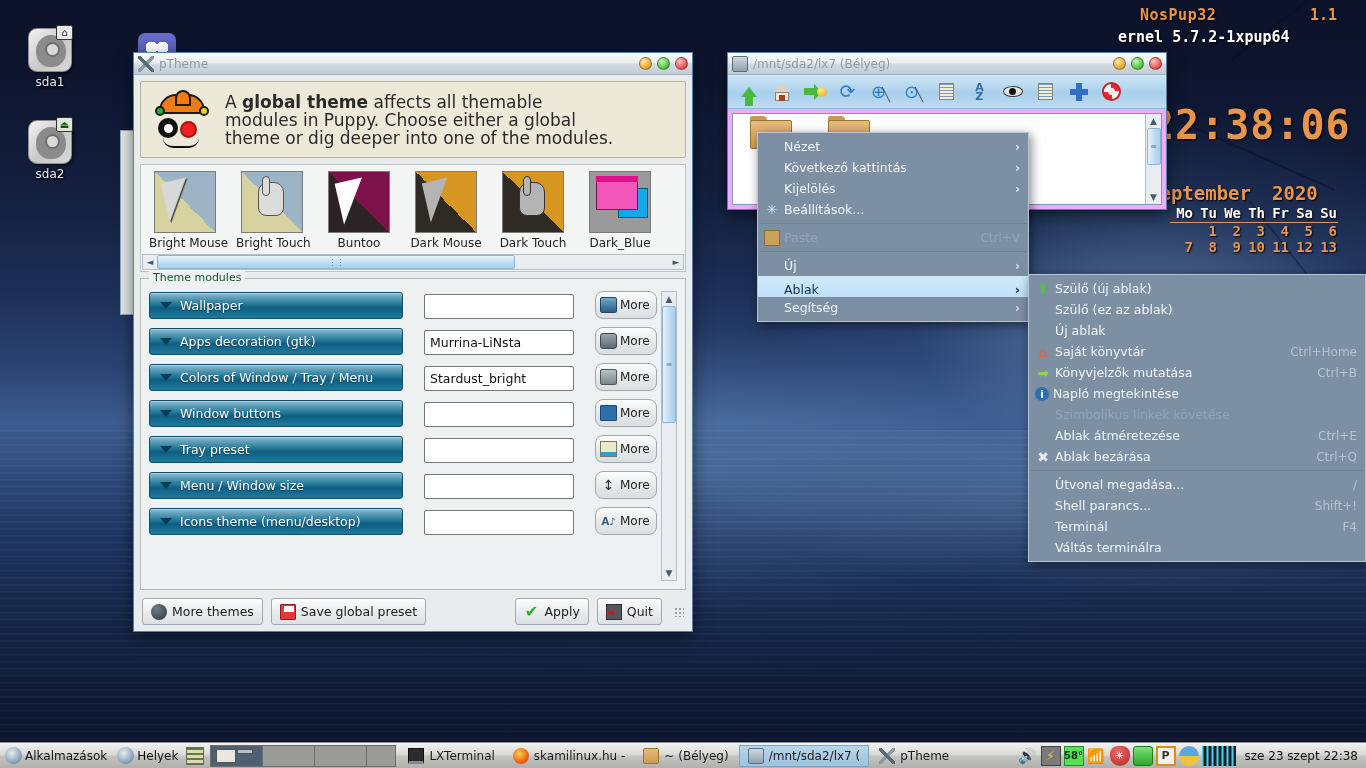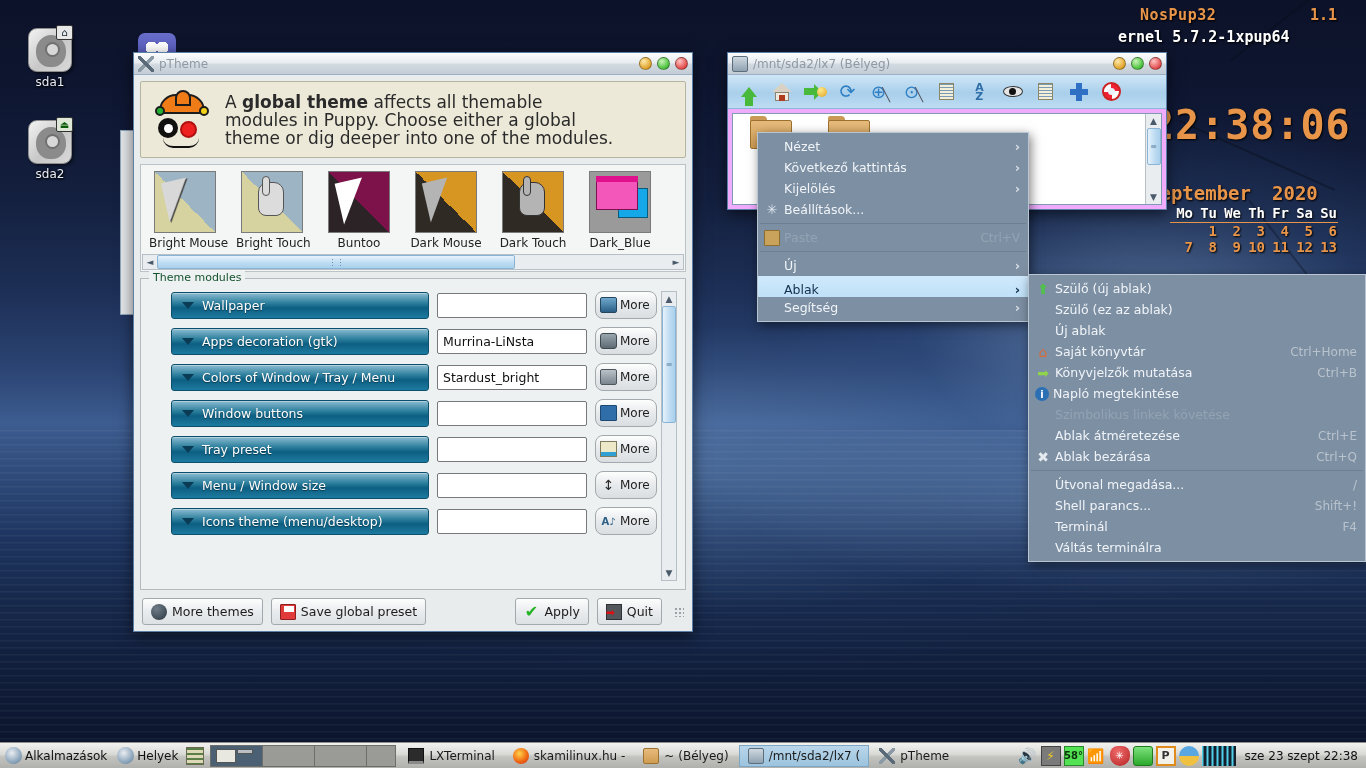--- a/index.html
+++ b/index.html
@@ -120,21 +120,21 @@
       border:1px solid #8ab4d6; border-radius:2px;
       display:flex; align-items:center; justify-content:center; font-size:8px; color:#5a7fa0;}
 
   .modules{ flex:1 1 auto; border:1px solid #b4bbc0; position:relative; padding:12px 8px 8px; background:#eef1f2; min-height:0;}
   .modules > legend, .grp-title{
     position:absolute; top:-8px; left:8px; background:#eef1f2; padding:0 4px;
     font-size:11px; color:#14532d;
   }
   .modlist{ height:100%; overflow:hidden; display:flex;}
   .modrows{ flex:1 1 auto; display:flex; flex-direction:column; gap:8px; padding-right:4px;}
-  .modrow{ display:flex; align-items:center; gap:8px;margin-left:22px;}
+  .modrow{ display:flex; align-items:flex-end; gap:21px;}
   .modbtn{
     flex:1 1 auto; height:27px; border-radius:3px; cursor:pointer;
     background:linear-gradient(to bottom,#8cbcd0 0%,#2d7f9e 40%,#0d5f82 60%,#1e7ba0 100%);
     border:1px solid #0c4f6d; color:#fff; display:flex; align-items:center; gap:8px;
     padding:0 10px; font-size:12.5px; text-shadow:0 1px 1px rgba(0,0,0,.45);
     box-shadow:inset 0 1px 0 rgba(255,255,255,.35);
   }
   .modbtn .caret{ width:0;height:0;border-left:6px solid transparent;border-right:6px solid transparent;border-top:7px solid #0a3c55;}
   .modfield{
     width:150px; height:25px; background:#fff; border:1px solid #76797b; border-radius:2px;

